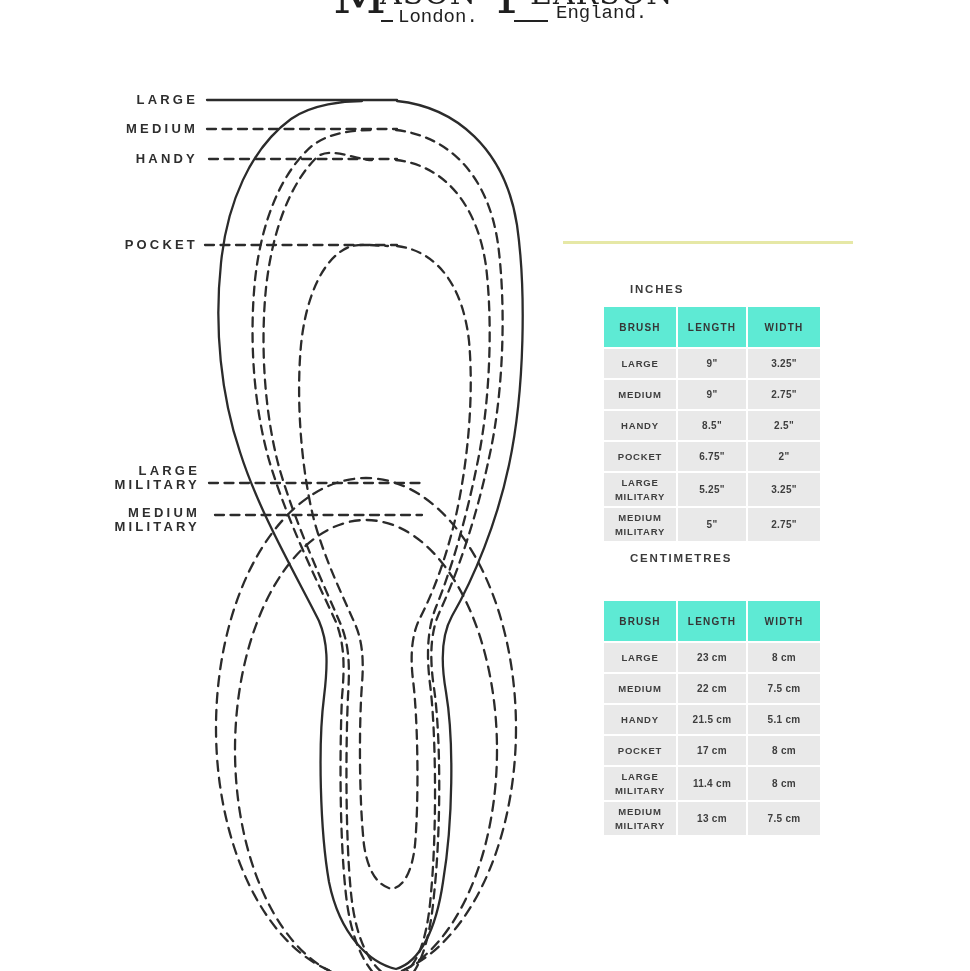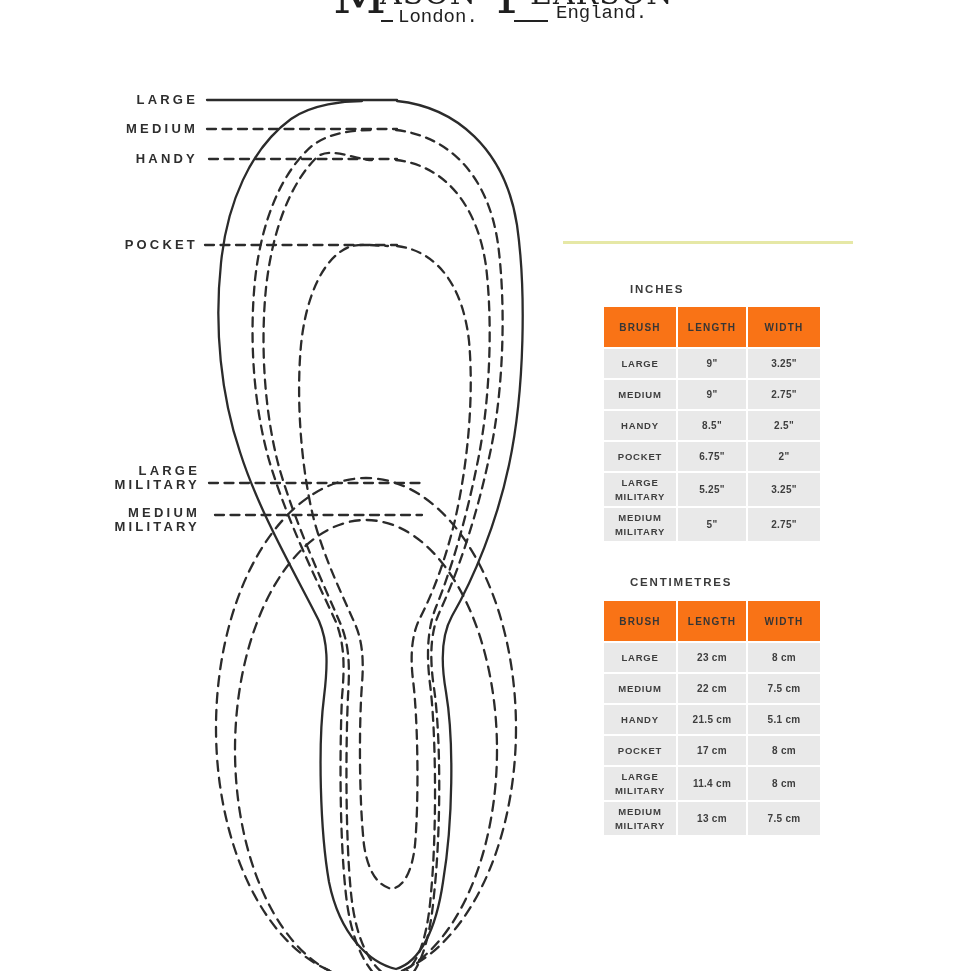--- a/index.html
+++ b/index.html
@@ -32,21 +32,21 @@
   .tbl{
     position:absolute;display:grid;
     grid-template-columns:72px 68px 72px;
     grid-template-rows:40px 29px 29px 29px 29px 33px 33px;
     gap:2px;
   }
   .cell{
     background:#e9e9e9;display:flex;align-items:center;justify-content:center;
     text-align:center;color:#3e3e3e;
   }
-  .cell.hdr{background:#f97316;font-weight:700;font-size:10px;letter-spacing:1.2px;color:#363636;}
+  .cell.hdr{background:#5eead4;font-weight:700;font-size:10px;letter-spacing:1.2px;color:#363636;}
   .cell.brush{font-weight:700;font-size:9.5px;letter-spacing:0.8px;line-height:1.4;padding:0 8px;}
   .cell.val{font-size:10px;font-weight:600;letter-spacing:0.3px;color:#3e3e3e;}
 </style>
 </head>
 <body>
 
 <div class="page">
 
   <div class="logo">
     <span class="big" style="left:333px;top:-31px;">M</span>
@@ -176,21 +176,21 @@
 
     <div class="cell brush">LARGE MILITARY</div>
     <div class="cell val">5.25"</div>
     <div class="cell val">3.25"</div>
 
     <div class="cell brush">MEDIUM MILITARY</div>
     <div class="cell val">5"</div>
     <div class="cell val">2.75"</div>
   </div>
 
-  <div class="tbl-heading" style="left:604px;top:576px;">CENTIMETRES</div>
+  <div class="tbl-heading" style="left:604px;top:552px;">CENTIMETRES</div>
   <div class="tbl" style="left:604px;top:601px;">
     <div class="cell hdr">BRUSH</div>
     <div class="cell hdr">LENGTH</div>
     <div class="cell hdr">WIDTH</div>
 
     <div class="cell brush">LARGE</div>
     <div class="cell val">23 cm</div>
     <div class="cell val">8 cm</div>
 
     <div class="cell brush">MEDIUM</div>

